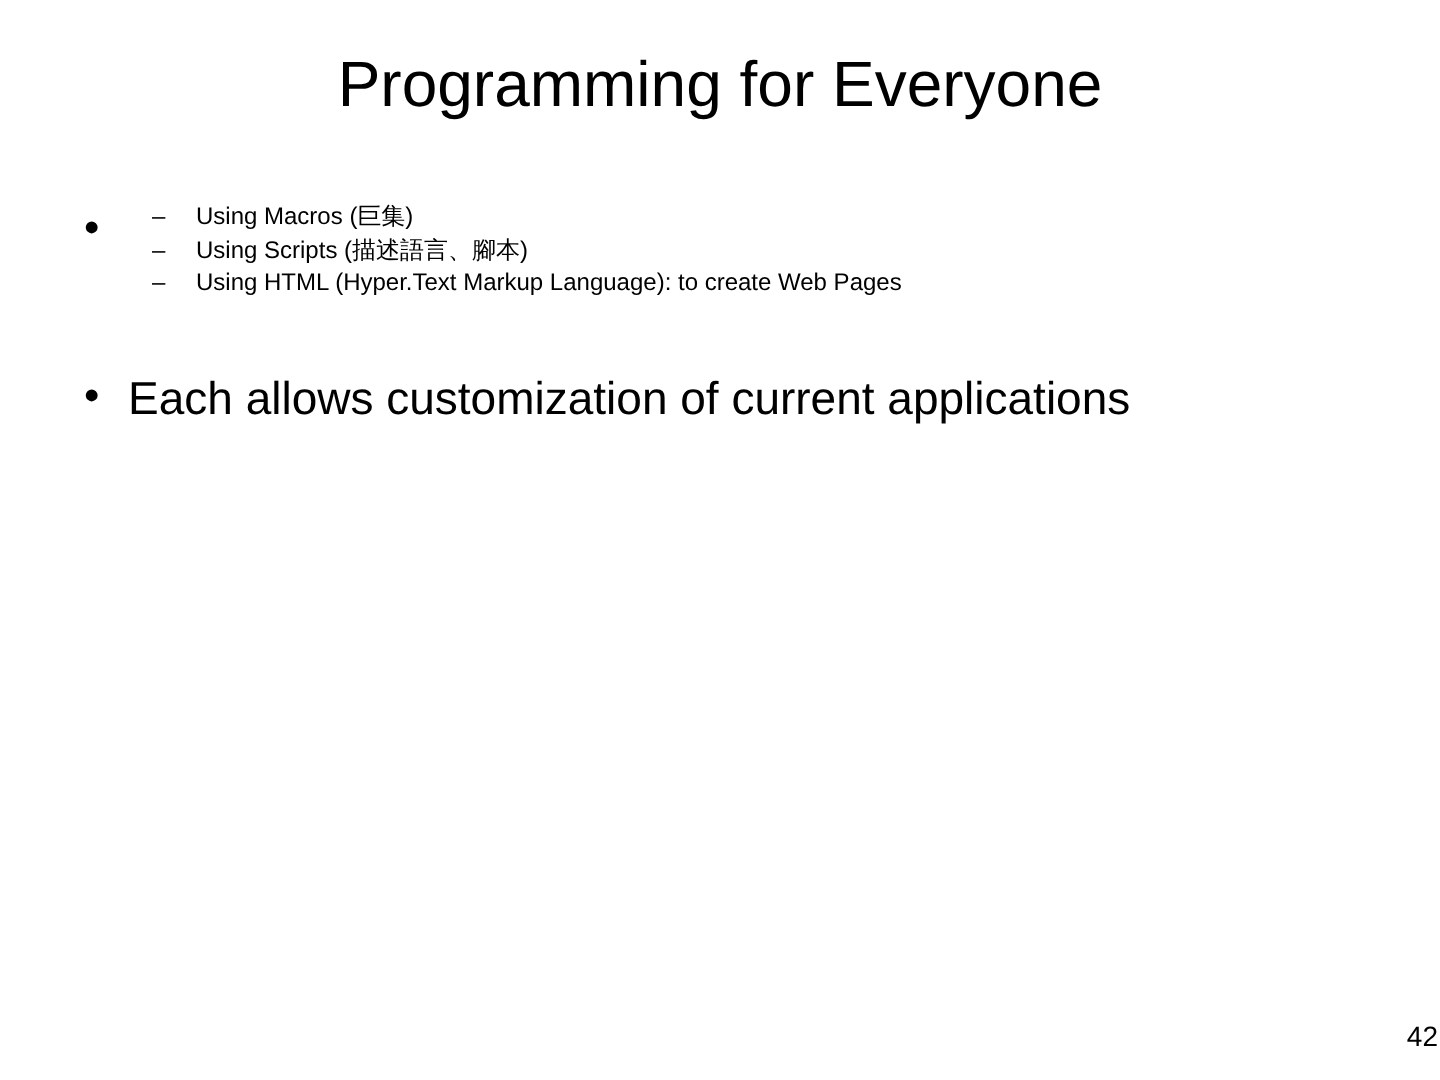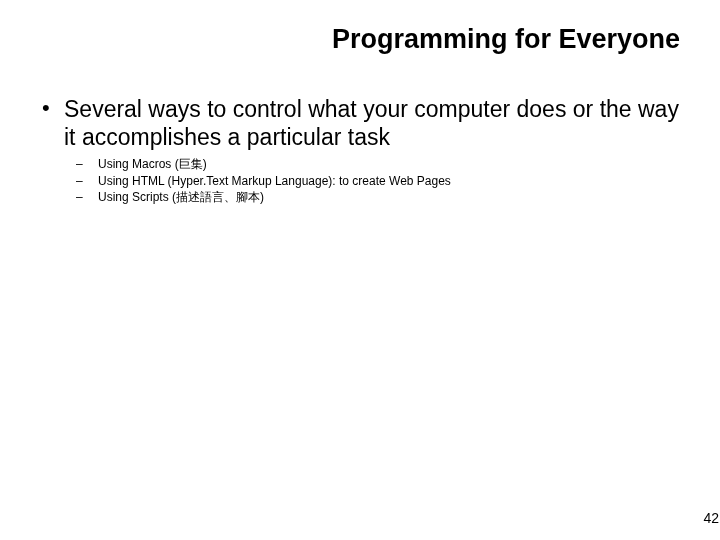--- a/index.html
+++ b/index.html
@@ -14,23 +14,23 @@
     overflow: hidden;
   }
   .slide {
     box-sizing: border-box;
     width: 720px;
     height: 540px;
     padding: 20px 40px 0 40px;
     position: relative;
   }
   h1.title {
-    font-size: 27px;
-    font-weight: 700;
-    text-align: right;
+    font-size: 32px;
+    font-weight: 400;
+    text-align: center;
     margin: 0 0 40px 0;
     padding-top: 4px;
   }
   ul.level1 {
     list-style: none;
     padding: 0;
     margin: 0;
     font-size: 23px;
     line-height: 1.22;
   }
@@ -77,32 +77,36 @@
 </style>
 </head>
 <body>
 
 <div class="slide">
 
   <h1 class="title">Programming for Everyone</h1>
 
   <ul class="level1">
     <li>
-      <span>Several ways to control what your computer does or the way it accomplishes a particular task</span>
       <ul class="level2">
         <li>
           <span>Using Macros (巨集)</span>
         </li>
         <li>
-          <span>Using HTML (Hyper.Text Markup Language): to create Web Pages</span>
+          <span>Using Scripts (描述語言、腳本)</span>
         </li>
         <li>
-          <span>Using Scripts (描述語言、腳本)</span>
+          <span>Using HTML (Hyper.Text Markup Language): to create Web Pages</span>
         </li>
       </ul>
     </li>
   </ul>
 
   <div class="gap"></div>
 
+  <ul class="level1">
+    <li>
+      <span>Each allows customization of current applications</span>
+    </li>
+  </ul>
 
   <div class="pagenum">42</div>
 </div>
 
 </body></html>

